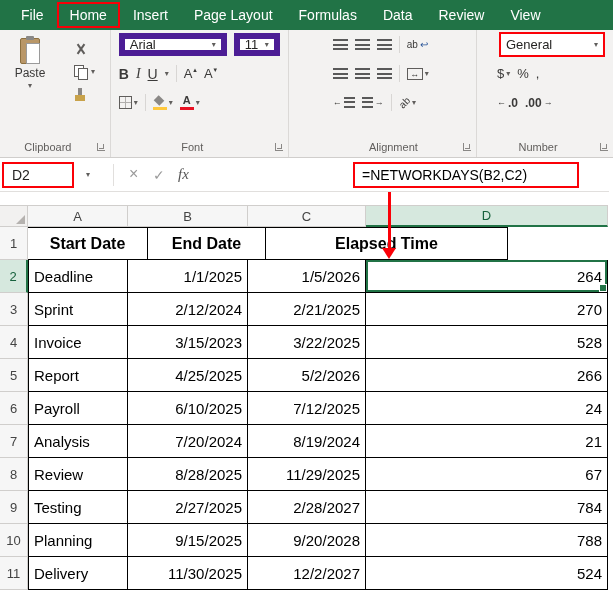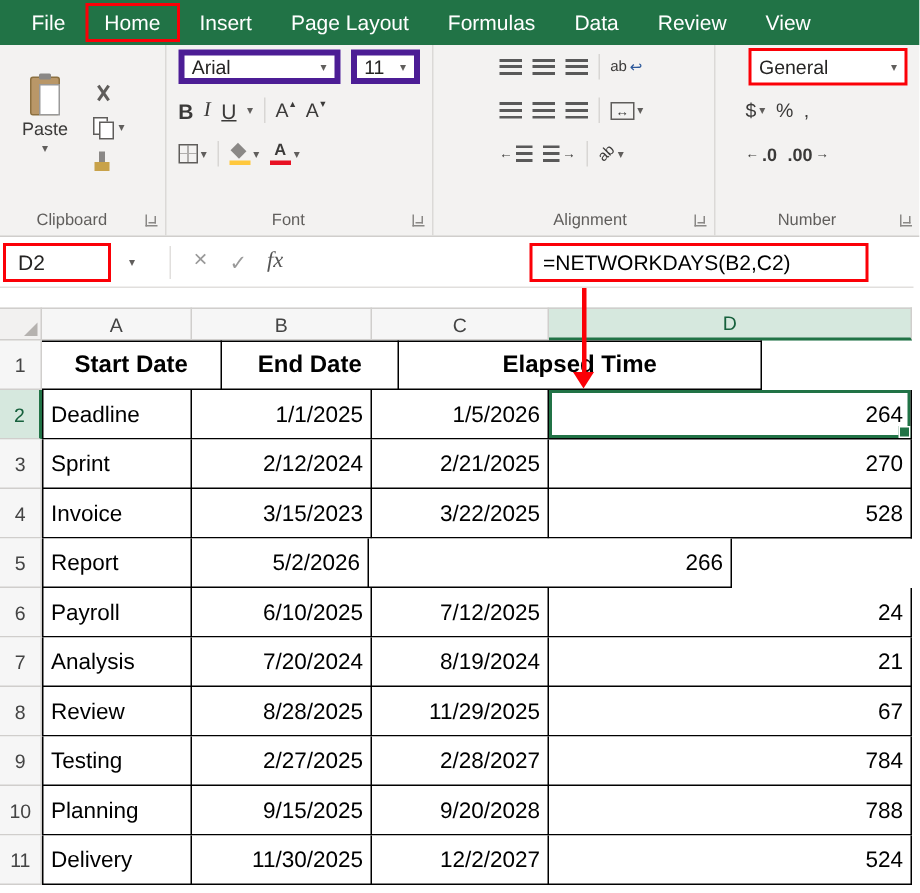--- a/index.html
+++ b/index.html
@@ -20,41 +20,41 @@
   .rgroup.number { width: 138px; border-right: none; }
   .group-label { position: absolute; bottom: 4px; left: 0; right: 14px; text-align: center; font-size: 11px; color: #605e5c; }
   .launcher { position: absolute; right: 5px; bottom: 6px; width: 8px; height: 8px; border-left: 1px solid #8a8886; border-bottom: 1px solid #8a8886; }
   .launcher::after { content: ""; position: absolute; right: 1px; bottom: 1px; width: 4px; height: 4px; border-right: 1px solid #8a8886; border-bottom: 1px solid #8a8886; }
   .row { display: flex; align-items: center; gap: 7px; padding: 4px 8px; height: 29px; }
   .chev { font-size: 8px; color: #605e5c; line-height: 1; }
   .vsep { width: 1px; height: 17px; background: #d8d6d4; }
   .mini { font-size: 9px; color: #3b3a39; line-height: 1; }
 
   
-  .clip-content { display: flex; padding: 21px 4px 0 8px; gap: 10px; }
+  .clip-content { display: flex; padding: 8px 4px 0 8px; gap: 22px; }
   .paste-btn { display: flex; flex-direction: column; align-items: center; width: 44px; gap: 2px; font-size: 12px; color: #3b3a39; }
   .clipboard-icon { display: block; width: 20px; height: 26px; background: #b99768; border: 1px solid #8c7040; border-radius: 2px; position: relative; }
   .clipboard-icon::before { content: ""; position: absolute; left: 5px; top: 4px; width: 12px; height: 19px; background: #fff; border: 1px solid #9a9a9a; }
   .clipboard-icon::after { content: ""; position: absolute; left: 5px; top: -3px; width: 8px; height: 4px; background: #8a8886; border-radius: 1px; }
   .clip-smalls { display: flex; flex-direction: column; gap: 7px; padding-top: 3px; }
   .sbtn { display: flex; align-items: center; gap: 4px; height: 16px; }
   .cut-icon { position: relative; display: block; width: 13px; height: 13px; }
   .cut-icon::before, .cut-icon::after { content: ""; position: absolute; left: 6px; top: 0; width: 2px; height: 12px; background: #5f5d5b; }
   .cut-icon::before { transform: rotate(35deg); }
   .cut-icon::after { transform: rotate(-35deg); }
   .copy-icon { position: relative; display: block; width: 13px; height: 14px; }
   .copy-icon::before, .copy-icon::after { content: ""; position: absolute; width: 8px; height: 10px; border: 1px solid #5f5d5b; background: #fff; }
   .copy-icon::before { left: 0; top: 0; }
   .copy-icon::after { left: 4px; top: 3px; }
   .painter-icon { display: block; width: 12px; height: 14px; position: relative; }
   .painter-icon::before { content: ""; position: absolute; left: 4px; top: 0; width: 4px; height: 7px; background: #8a8886; }
   .painter-icon::after { content: ""; position: absolute; left: 1px; top: 7px; width: 10px; height: 6px; background: #c8a24a; }
 
   
-  .combo { display: flex; align-items: center; justify-content: space-between; background: #fff; border: 4px solid #4c1d95; height: 23px; padding: 0 5px; font-size: 13px; color: #252423; }
+  .combo { display: flex; align-items: center; justify-content: space-between; background: #fff; border: 6px solid #4c1d95; height: 23px; padding: 0 5px; font-size: 13px; color: #252423; }
   .combo.font-name { width: 108px; }
   .combo.font-size { width: 46px; }
   .fbtn { font-size: 14px; color: #3b3a39; line-height: 1; display: inline-flex; align-items: baseline; }
   .fbtn.bold { font-weight: 900; }
   .fbtn.italic { font-style: italic; font-family: "Liberation Serif", serif; }
   .fbtn.underline { text-decoration: underline; }
   .grow-shrink { display: inline-flex; align-items: flex-start; gap: 1px; font-size: 13px; color: #3b3a39; }
   .grow-shrink .mini { font-size: 7px; }
   .borders-icon { display: inline-block; width: 13px; height: 13px; border: 1px solid #5f5d5b;
     background-image: linear-gradient(to right, transparent 5px, #b0aeac 5px, #b0aeac 6px, transparent 6px),
@@ -325,20 +325,21 @@
       <div class="srow">
         <div class="rowh">4</div>
         <div class="cell w-a first">Invoice</div>
         <div class="cell w-b right">3/15/2023</div>
         <div class="cell w-c right">3/22/2025</div>
         <div class="cell w-d right">528</div>
       </div>
       <div class="srow">
         <div class="rowh">5</div>
         <div class="cell w-a first">Report</div>
+        <div class="cell w-b right">4/25/2025</div>
         <div class="cell w-c right">5/2/2026</div>
         <div class="cell w-d right">266</div>
       </div>
       <div class="srow">
         <div class="rowh">6</div>
         <div class="cell w-a first">Payroll</div>
         <div class="cell w-b right">6/10/2025</div>
         <div class="cell w-c right">7/12/2025</div>
         <div class="cell w-d right">24</div>
       </div>

